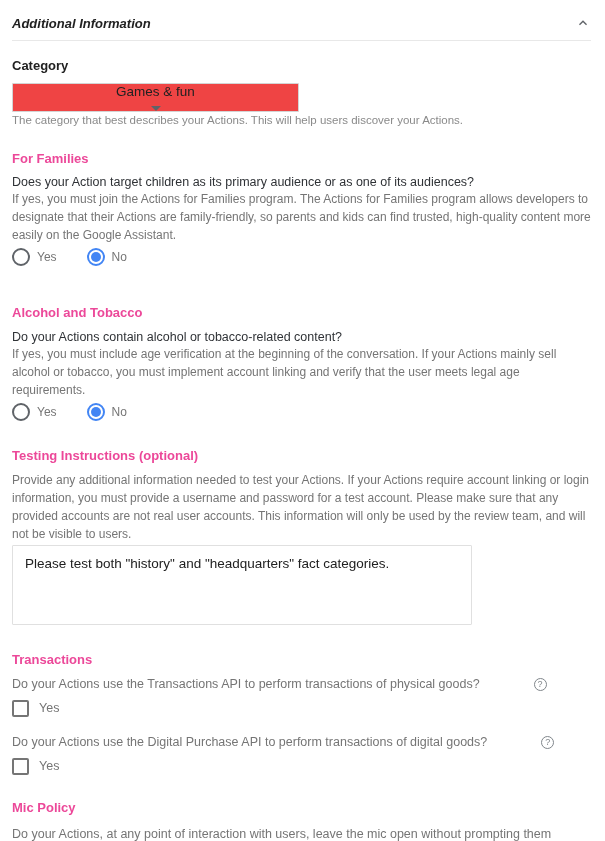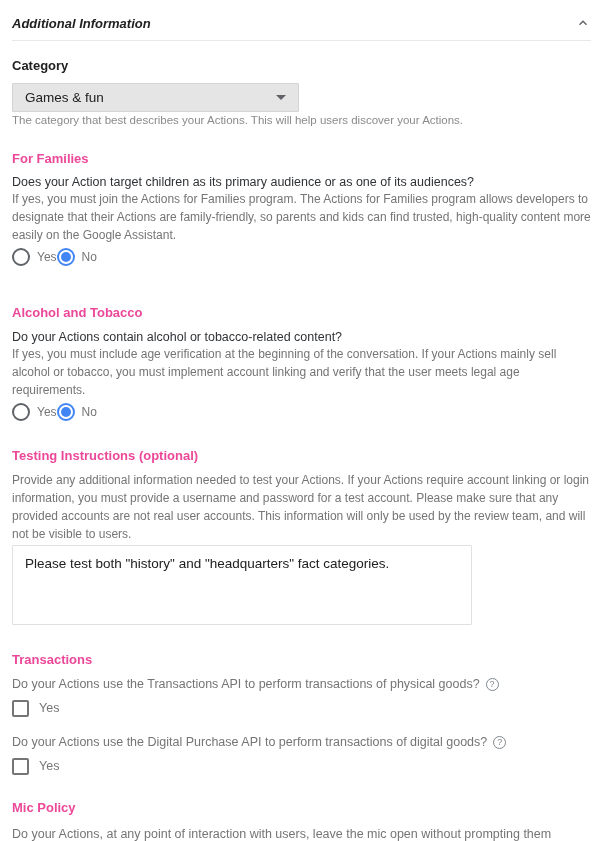--- a/index.html
+++ b/index.html
@@ -14,42 +14,42 @@
   
   .header-row { display: flex; justify-content: space-between; align-items: center; height: 16px; font-style: italic; }
   .panel-title { font-size: 13px; font-weight: bold; color: #212121; line-height: 14px; }
   .collapse-btn { border: none; background: transparent; cursor: pointer; display: flex; align-items: center; padding: 0; }
   .divider { height: 1px; background: #e8e8e8; margin-top: 8px; }
 
   
   .field-label { font-size: 13px; font-weight: bold; line-height: 14px; color: #212121; margin-top: 18px; }
   .section-heading { font-size: 13px; font-weight: bold; line-height: 14px; color: #ec4899; }
   .question { font-size: 12.5px; line-height: 15px; color: #2f3236; }
-  .question-gray { font-size: 12.5px; line-height: 15px; color: #757575; }
+  .question-gray { font-size: 12.5px; line-height: 15px; color: #757575; gap: 48px; }
   .desc { font-size: 12px; line-height: 18px; color: #757575; max-width: 582px; }
   .helper { font-size: 11.5px; line-height: 13px; color: #8a8a8a; margin-top: 2px; }
 
   
   .select-box {
     margin-top: 10px; width: 287px; height: 29px;
-    border: 1px solid #d4d4d4; background: #e5e5e5; border-radius: 1px;
+    border: 1px solid #d4d4d4; background: #ef4444; border-radius: 1px;
     display: flex; align-items: center; justify-content: space-between;
-    padding: 0 12px; cursor: pointer;
+    padding: 0 12px; cursor: pointer; flex-direction: column;
   }
   .select-value { font-size: 13.5px; color: #212121; }
   .caret-down {
     width: 0; height: 0;
     border-left: 5px solid transparent; border-right: 5px solid transparent;
     border-top: 5.5px solid #5f6368;
   }
 
   
   .radio-row { display: flex; align-items: center; margin-top: 4px; height: 18px; }
   .radio-option { display: flex; align-items: center; cursor: pointer; }
-  .radio-option + .radio-option { }
+  .radio-option + .radio-option { margin-left: 30px; }
   .radio-circle {
     width: 18px; height: 18px; border-radius: 50%;
     border: 2px solid #5f6368; position: relative; flex: none; background: #fff;
   }
   .radio-circle.selected { border-color: #4285f4; }
   .radio-circle.selected::after {
     content: ""; position: absolute; left: 2px; top: 2px;
     width: 10px; height: 10px; border-radius: 50%; background: #4285f4;
   }
   .radio-label { font-size: 12px; color: #757575; margin-left: 7px; }

